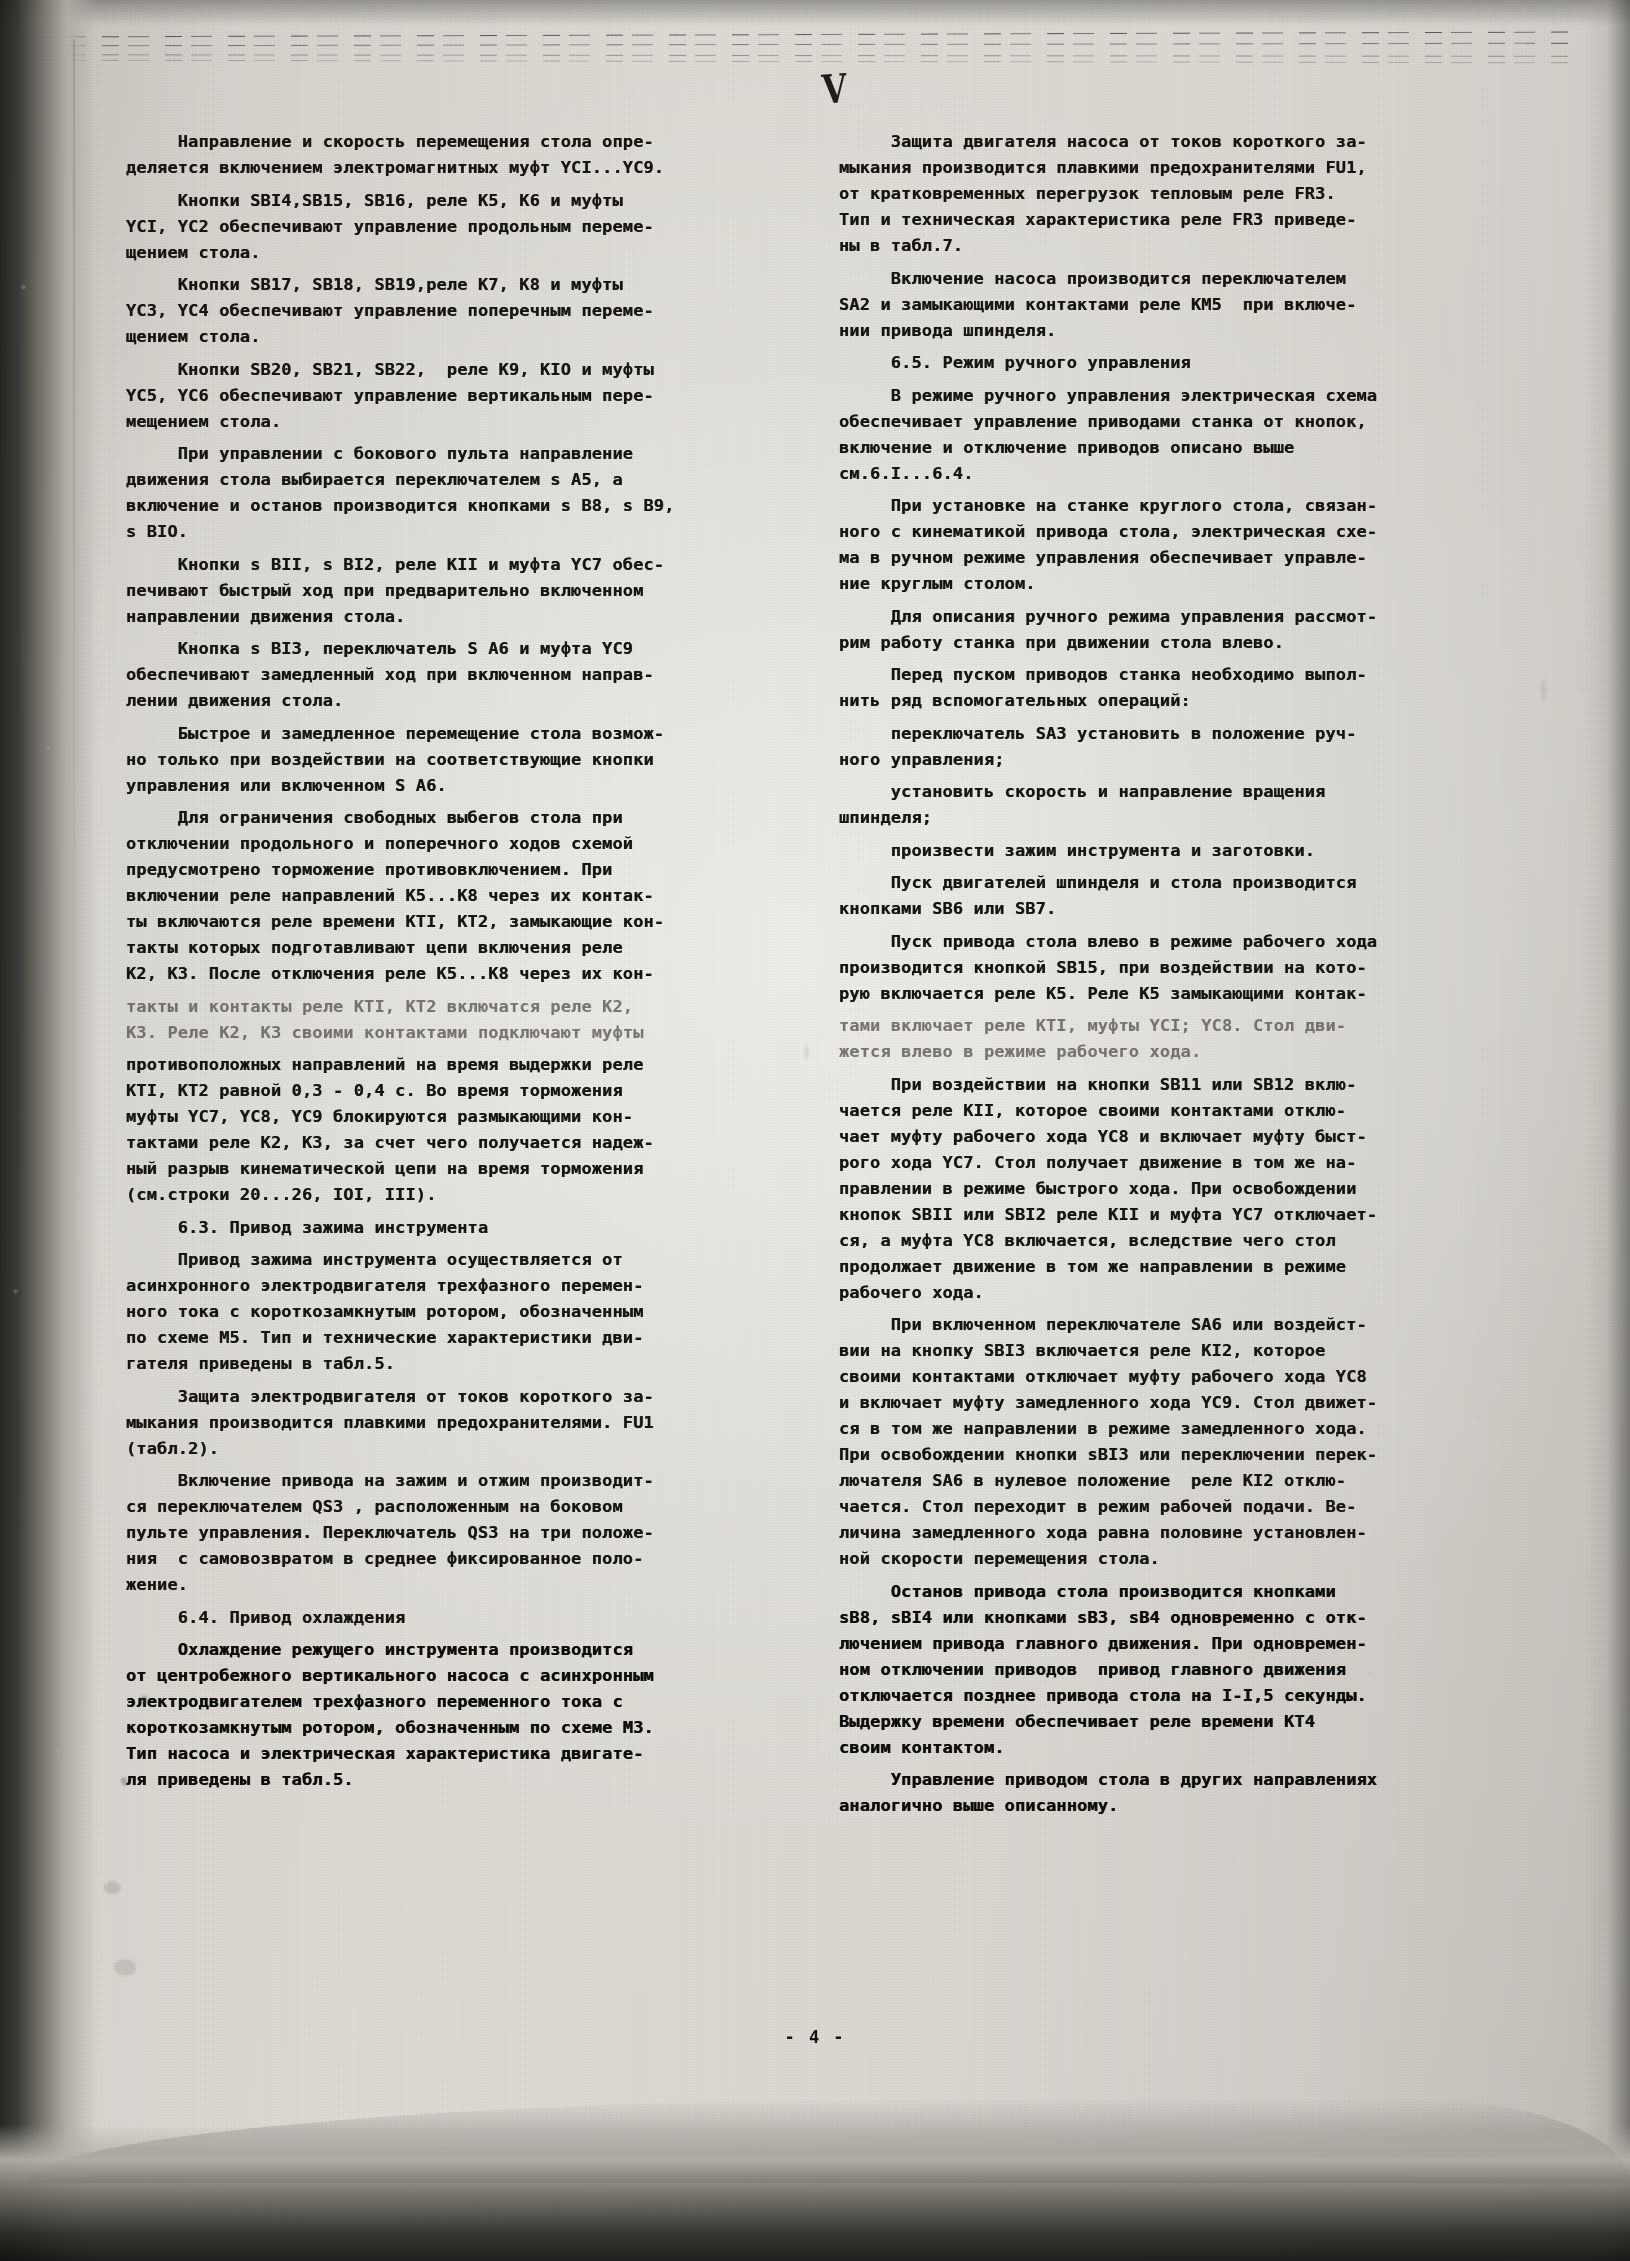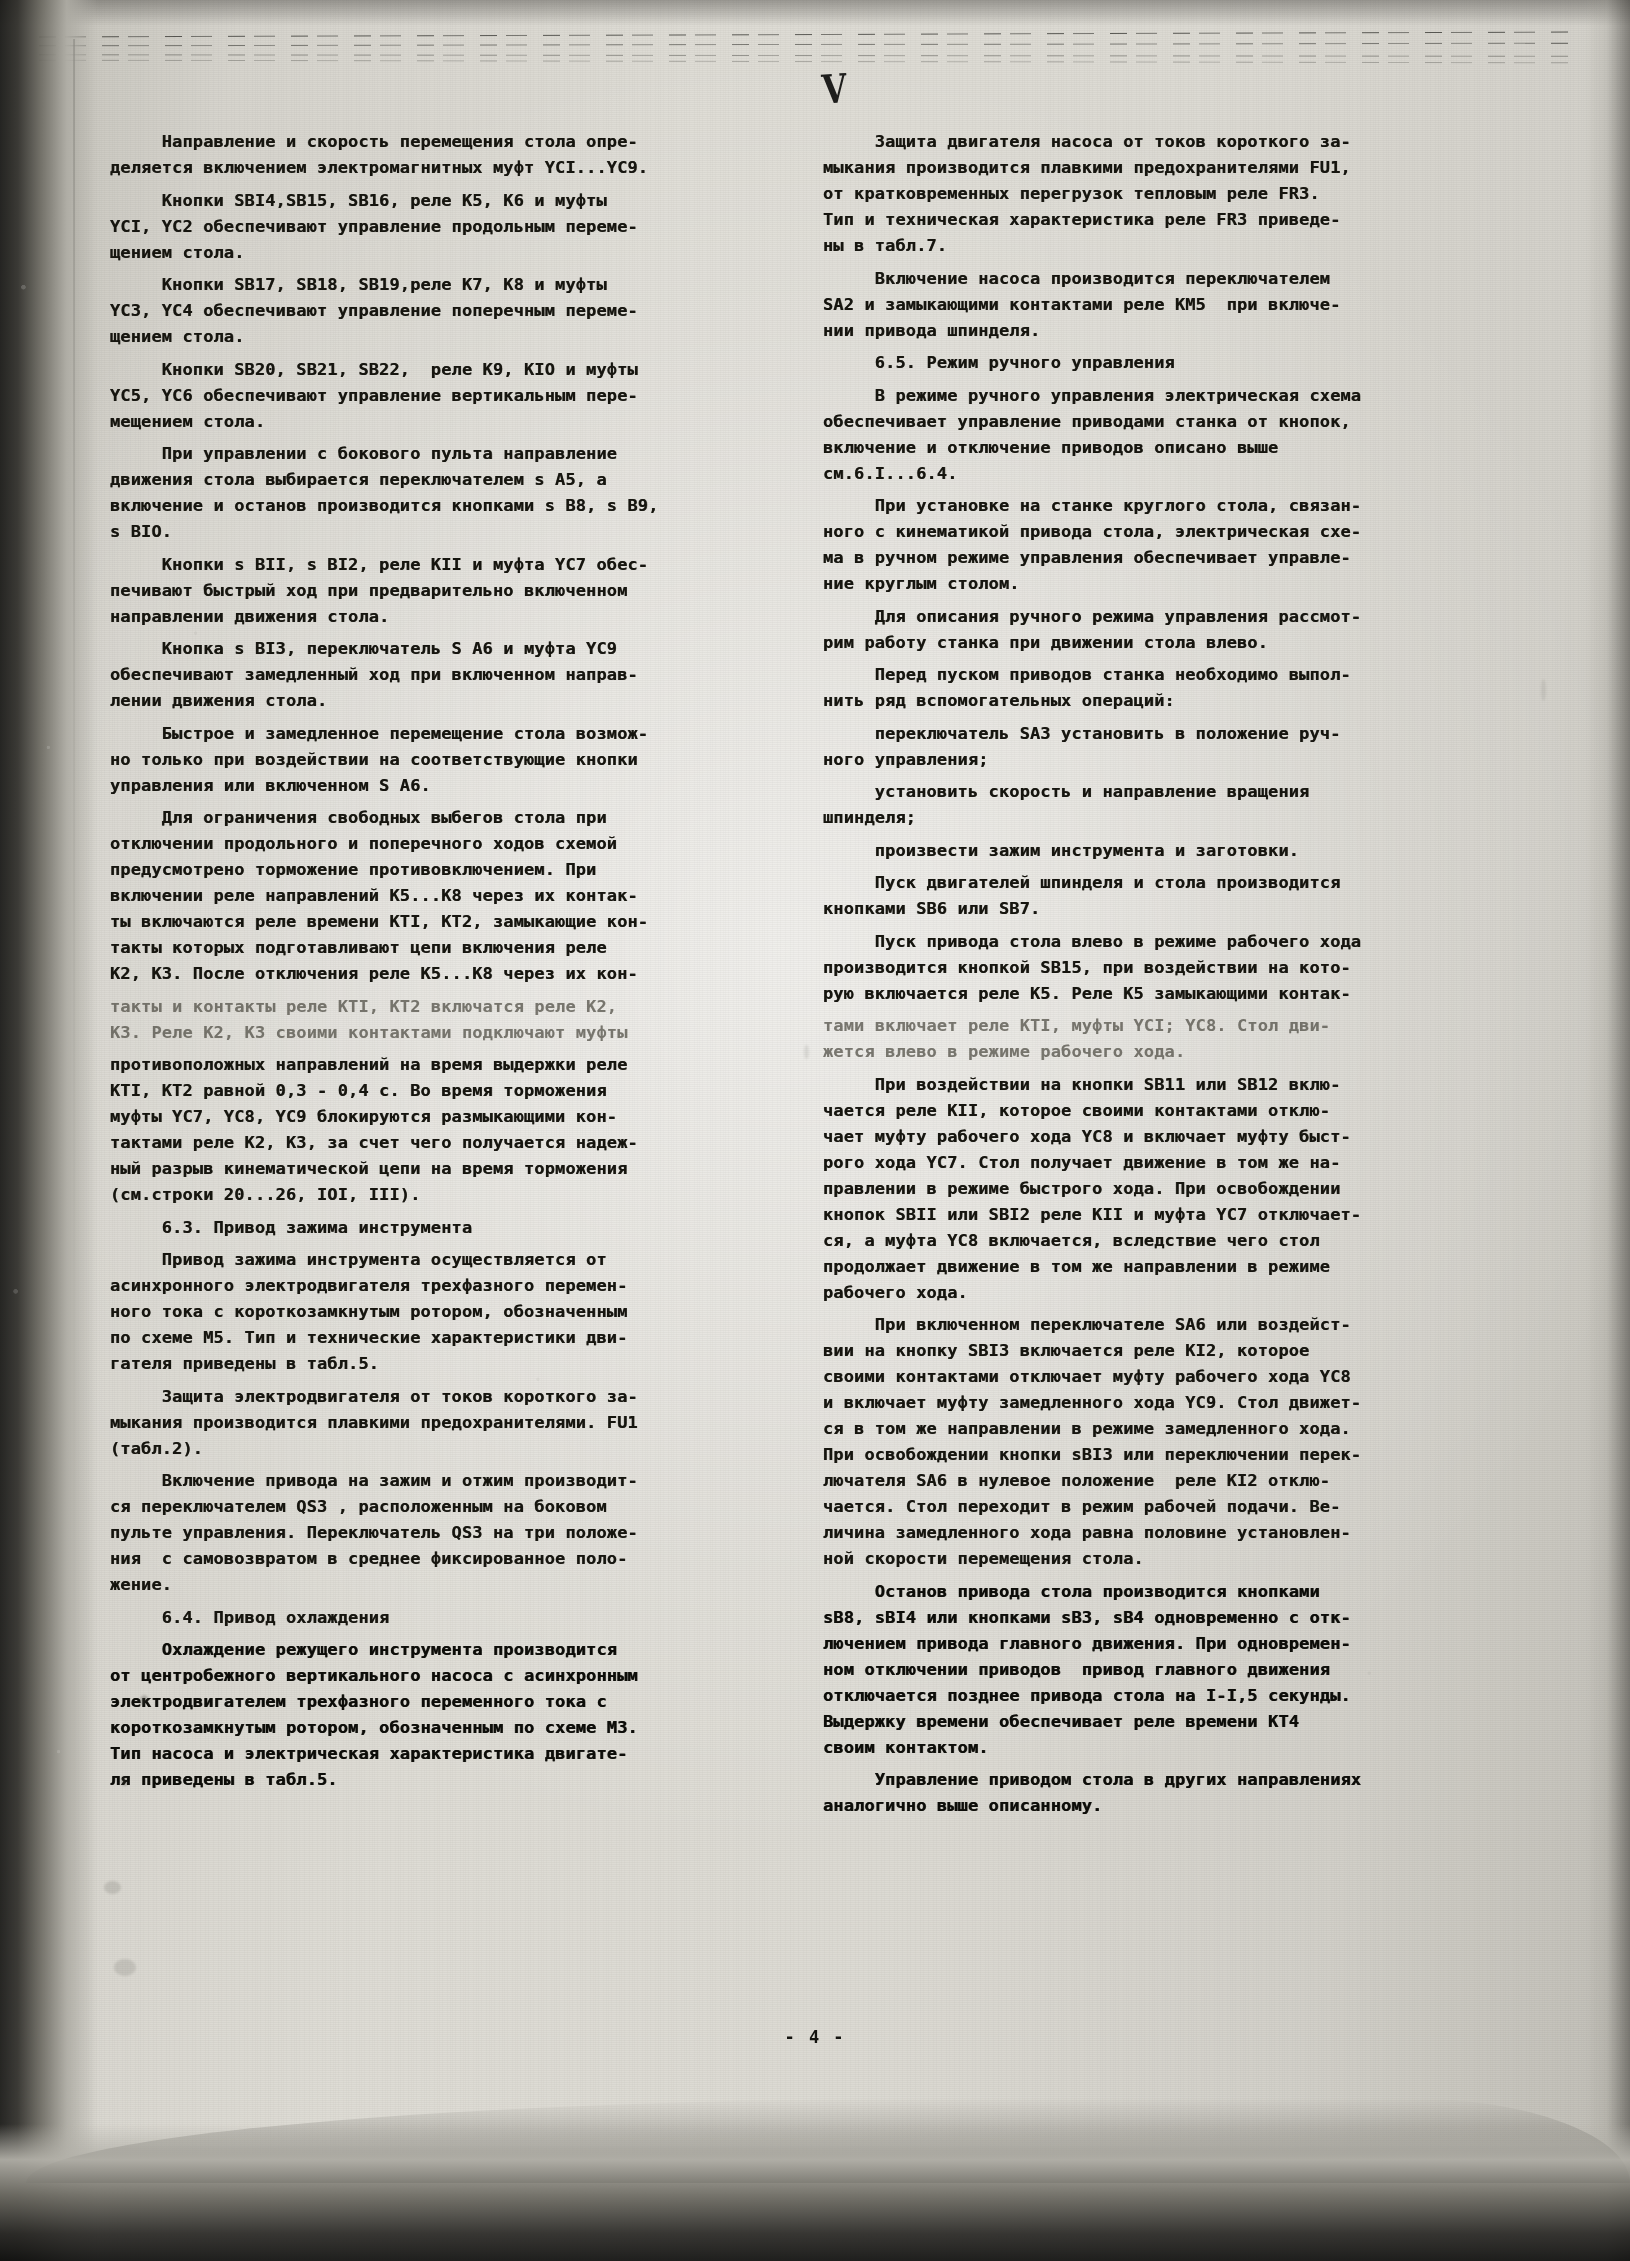--- a/index.html
+++ b/index.html
@@ -129,21 +129,21 @@
     font-size: 40px;
     font-weight: 600;
     color: #1e1e1c;
     transform: rotate(-4deg) scaleX(.8);
     letter-spacing: -1.3px;
   }
 
   
   .columns {
     position: absolute;
-    left: 0; right: 0; top: 0;
+    left: 16px; right: 0; top: 0;
     display: flex;
     gap: 14.4px;
     padding: 128px 78px 0 110px;
     box-sizing: border-box;
   }
 
   .col {
     width: 699px;
     flex: 0 0 auto;
   }

